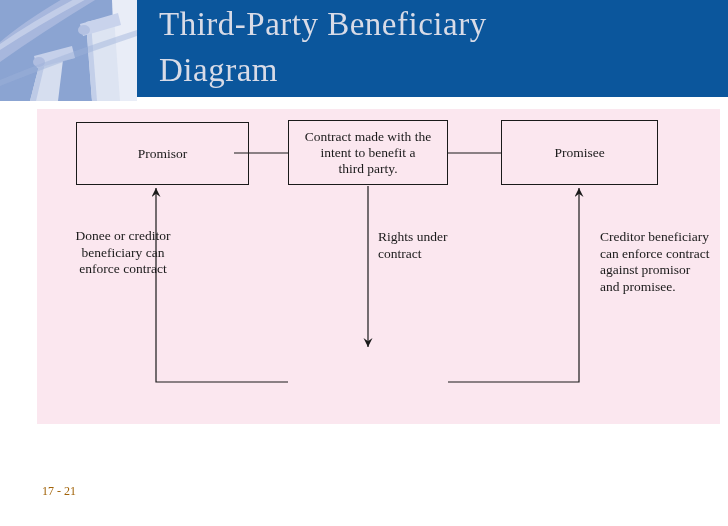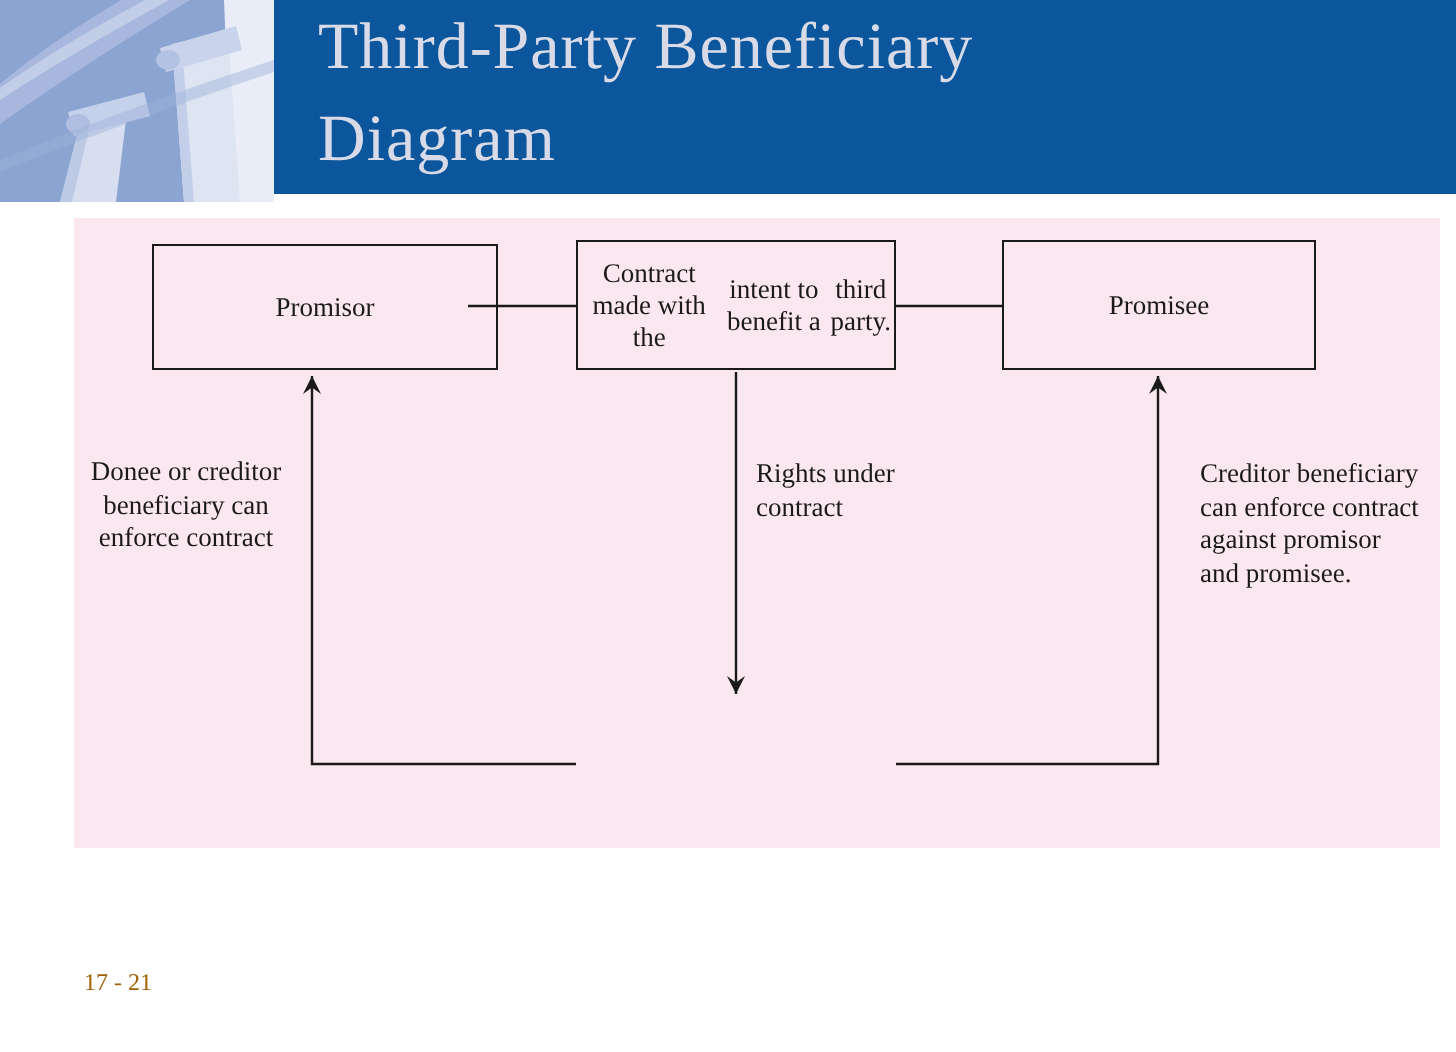--- a/index.html
+++ b/index.html
@@ -34,37 +34,37 @@
   
   .diagram {
     position: absolute; left: 37px; top: 109px; width: 683px; height: 315px;
     background: #fbe7ef;
   }
   .connectors { position: absolute; left: 0; top: 0; }
 
   .dbox {
     position: absolute;
     border: 1px solid #1a1a1a;
-    display: flex; flex-direction: row;
+    display: flex; flex-direction: column;
     align-items: center; justify-content: center;
     font-size: 13.5px; line-height: 16px;
     color: #1a1a1a; text-align: center;
     box-sizing: border-box;
   }
   .box-promisor { left: 39px;  top: 13px;  width: 173px; height: 63px; }
   .box-contract { left: 251px; top: 11px;  width: 160px; height: 65px; }
   .box-promisee { left: 464px; top: 11px;  width: 157px; height: 65px; }
   .box-intended { left: 251px; top: 241px; width: 160px; height: 65px; }
 
   .dlabel {
     position: absolute;
     font-size: 13.5px; line-height: 16.5px;
     color: #1a1a1a;
   }
-  .label-left   { left: 0px;   top: 119px; width: 112px; text-align: center; }
+  .label-left   { left: 0px;   top: 119px; width: 112px; text-align: center; padding-left: 30px; }
   .label-middle { left: 341px; top: 120px; text-align: left; }
   .label-right  { left: 563px; top: 120px; width: 132px; text-align: left; }
 
   
   .page-number {
     position: absolute; left: 42px; top: 484px;
     font-size: 12px; color: #a16207; text-align: right;
   }
 </style>
 </head>

